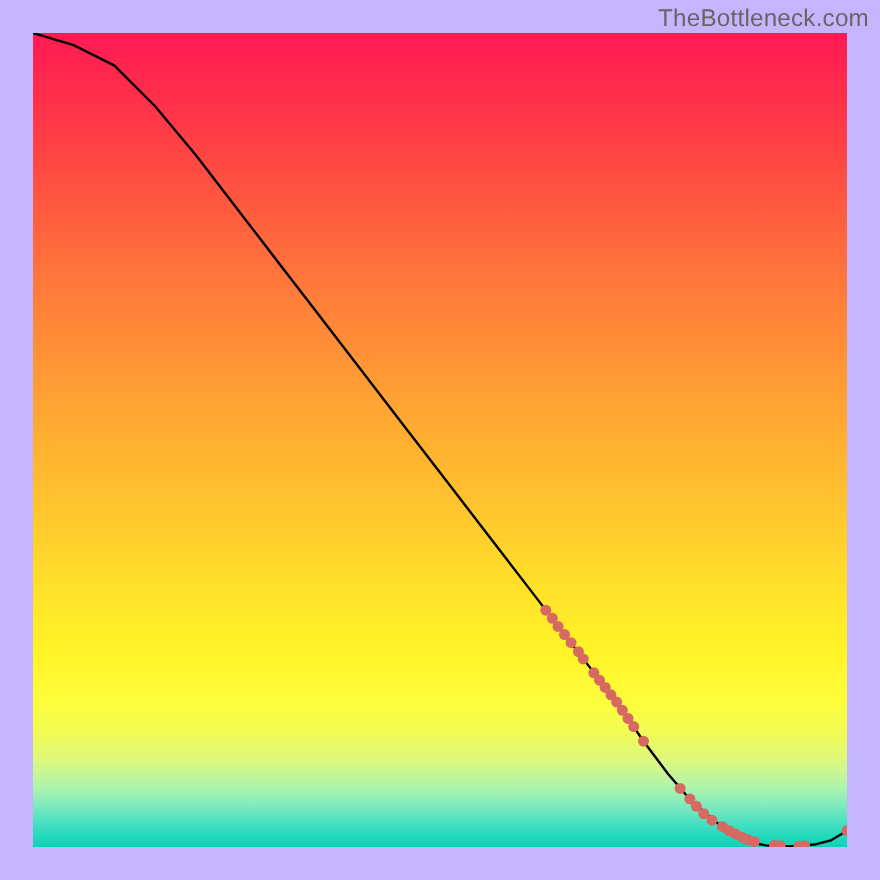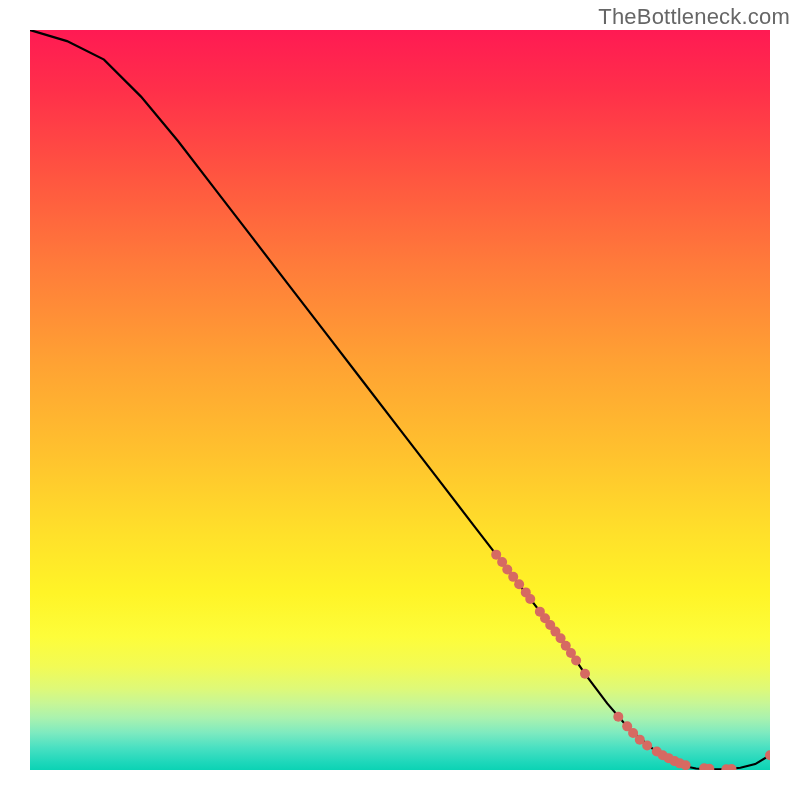--- a/index.html
+++ b/index.html
@@ -8,21 +8,21 @@
     width: 800px;
     height: 800px;
     background: #000;
     overflow: hidden;
     font-family: Arial, Helvetica, sans-serif;
   }
   .frame {
     position: relative;
     width: 800px;
     height: 800px;
-    background: #ffffff;
+    background: #c4b5fd;
   }
   .watermark {
     position: absolute;
     top: 4px;
     right: 10px;
     color: #666;
     font-size: 22px;
     font-weight: 500;
     letter-spacing: 0.2px;
     z-index: 10;

